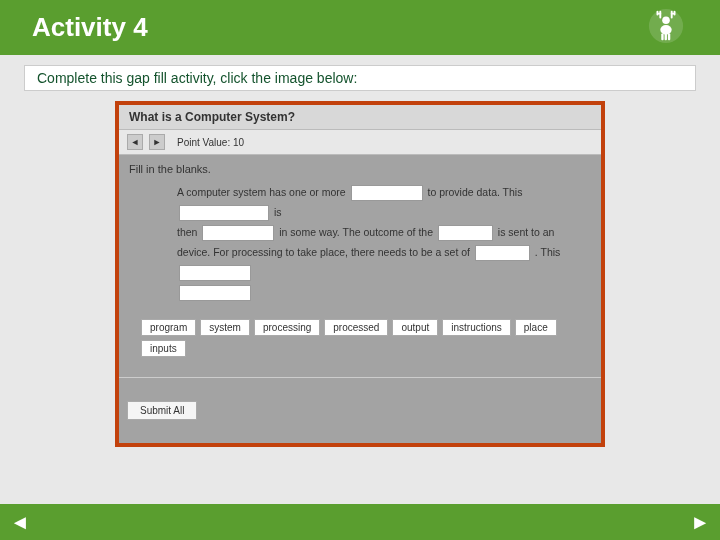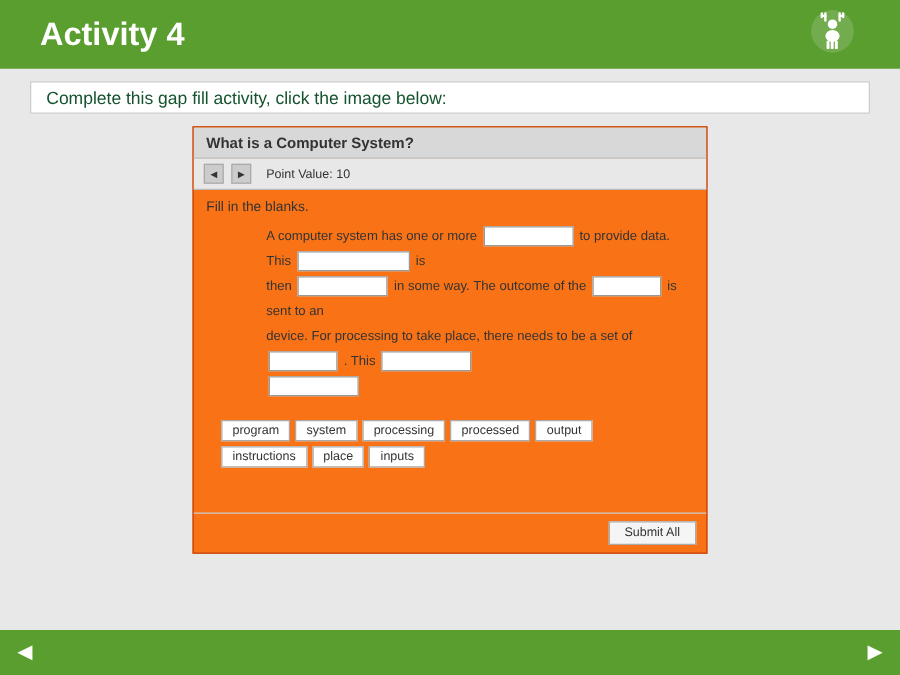--- a/index.html
+++ b/index.html
@@ -50,23 +50,23 @@
 
     
     #main-content {
       display: flex;
       justify-content: center;
       padding: 0 12px;
     }
 
     
     #quiz-box {
-      background: #f97316;
-      border: 1px solid #c2410c;
-      width: 412px;
+      background: #a3a3a3;
+      border: 4px solid #c2410c;
+      width: 490px;
       padding: 0;
       font-size: 11px;
       color: #333;
     }
 
     #quiz-header {
       background: #d8d8d8;
       border-bottom: 1px solid #bbb;
       padding: 5px 10px;
       font-size: 12px;
@@ -175,24 +175,24 @@
       border: 1px solid #aaa;
       padding: 2px 8px;
       font-size: 10px;
       color: #333;
       cursor: pointer;
     }
 
     
     #quiz-footer {
       display: flex;
-      justify-content: flex-end;
-      padding: 6px 8px;
+      justify-content: flex-start;
+      padding: 23px 8px;
       border-top: 1px solid #ccc;
-      margin-top: 24px;
+      margin-top: 8px;
     }
 
     .submit-btn {
       background: #f5f5f5;
       border: 1px solid #aaa;
       padding: 3px 12px;
       font-size: 10px;
       cursor: pointer;
       color: #333;
     }

